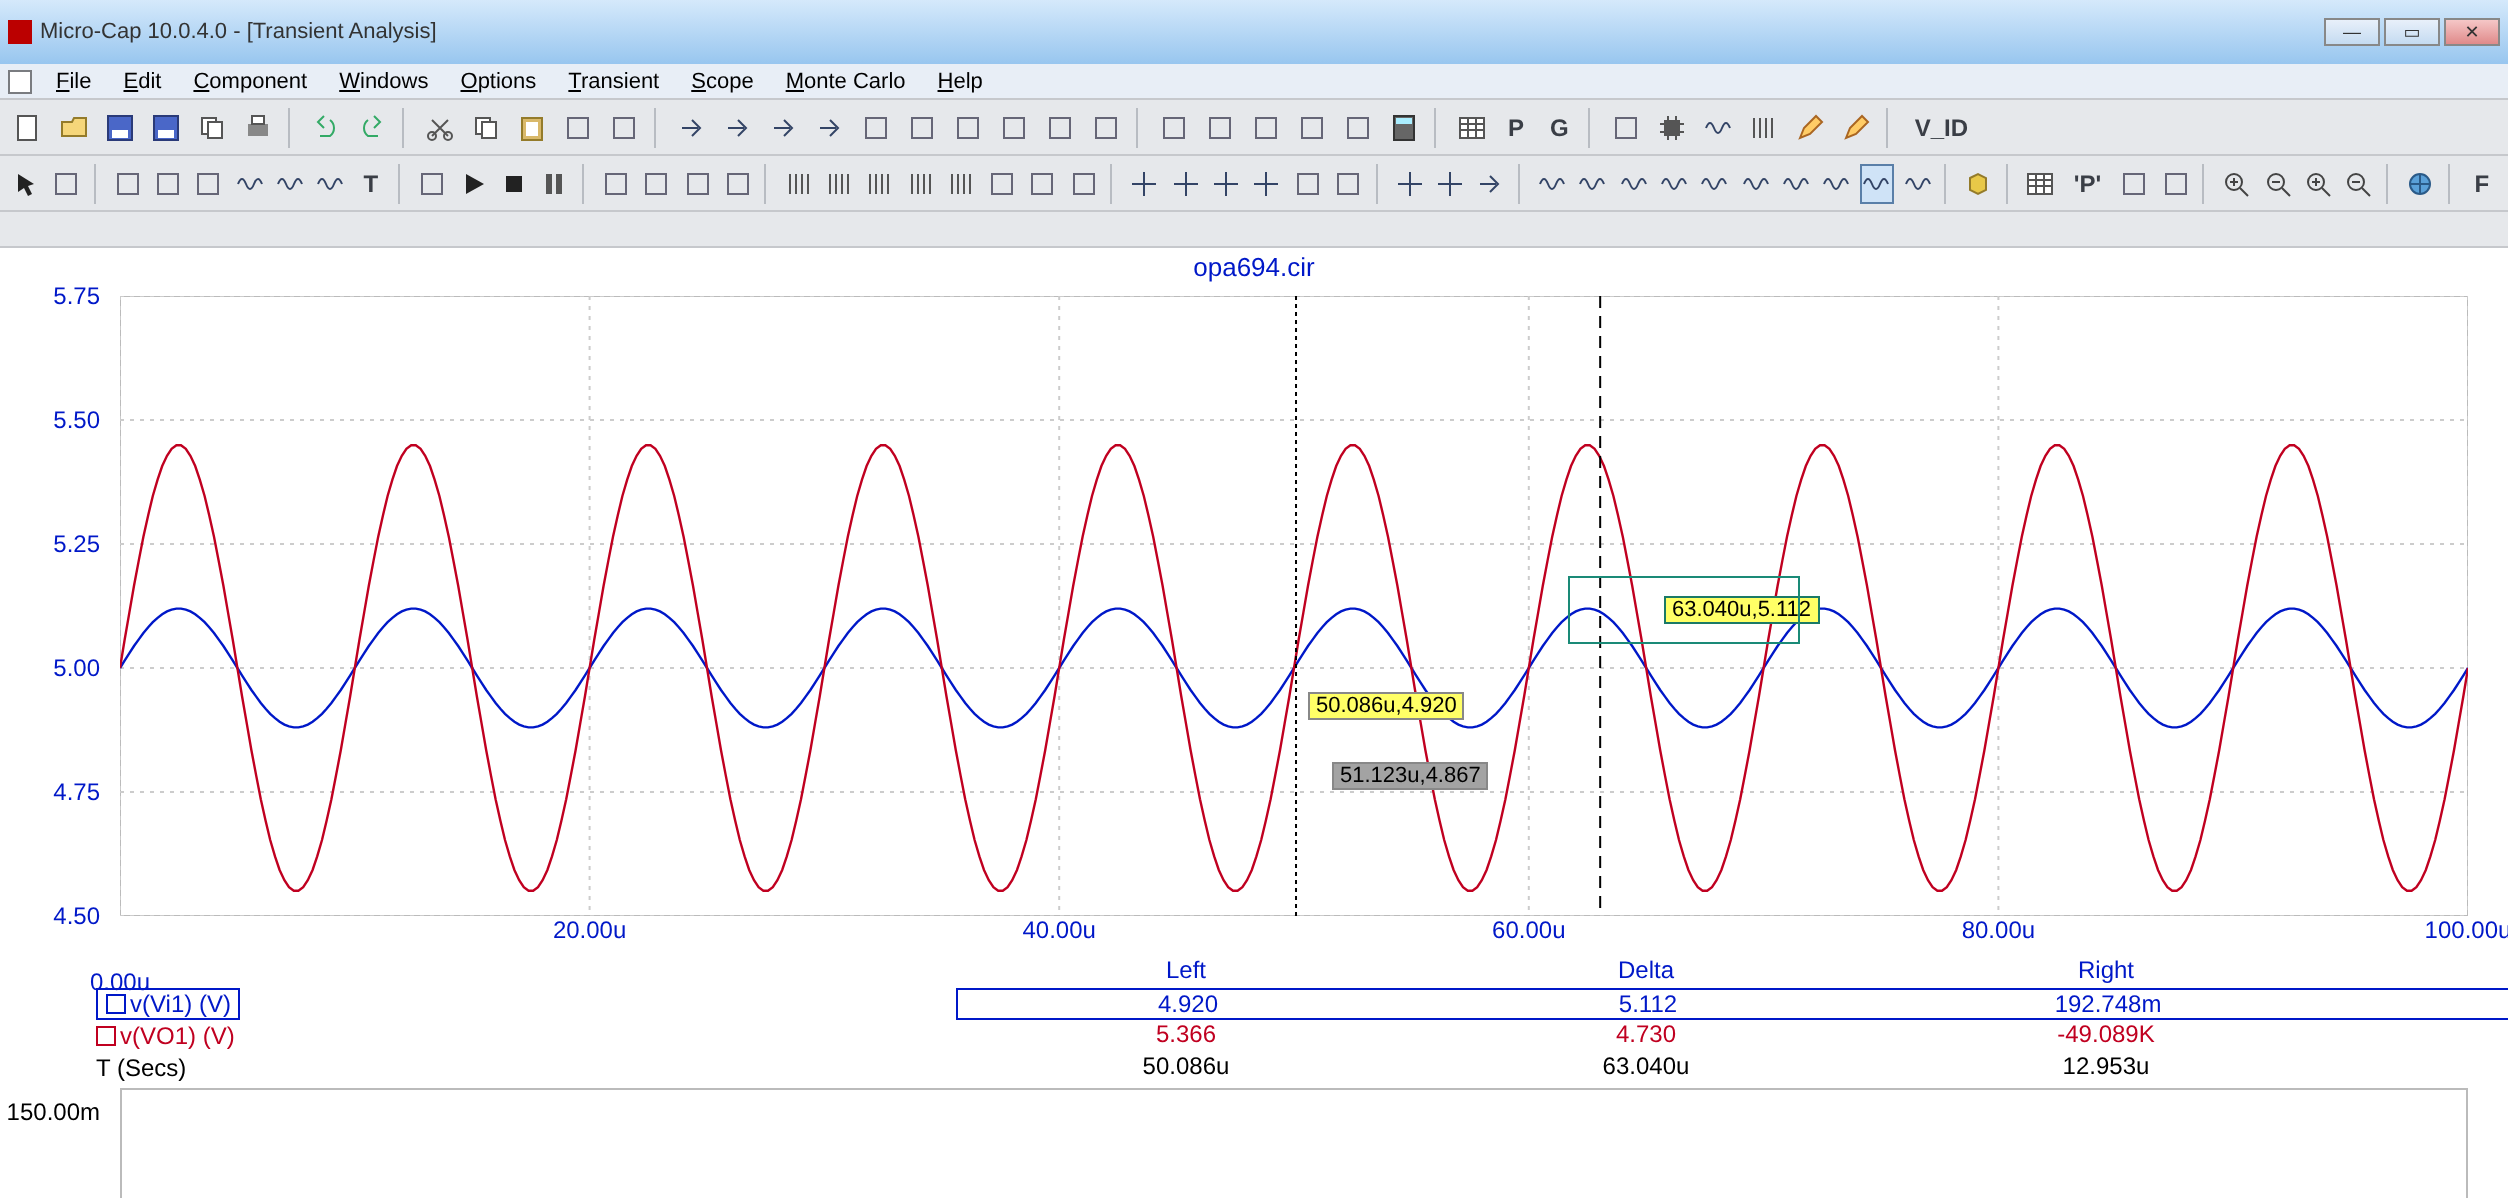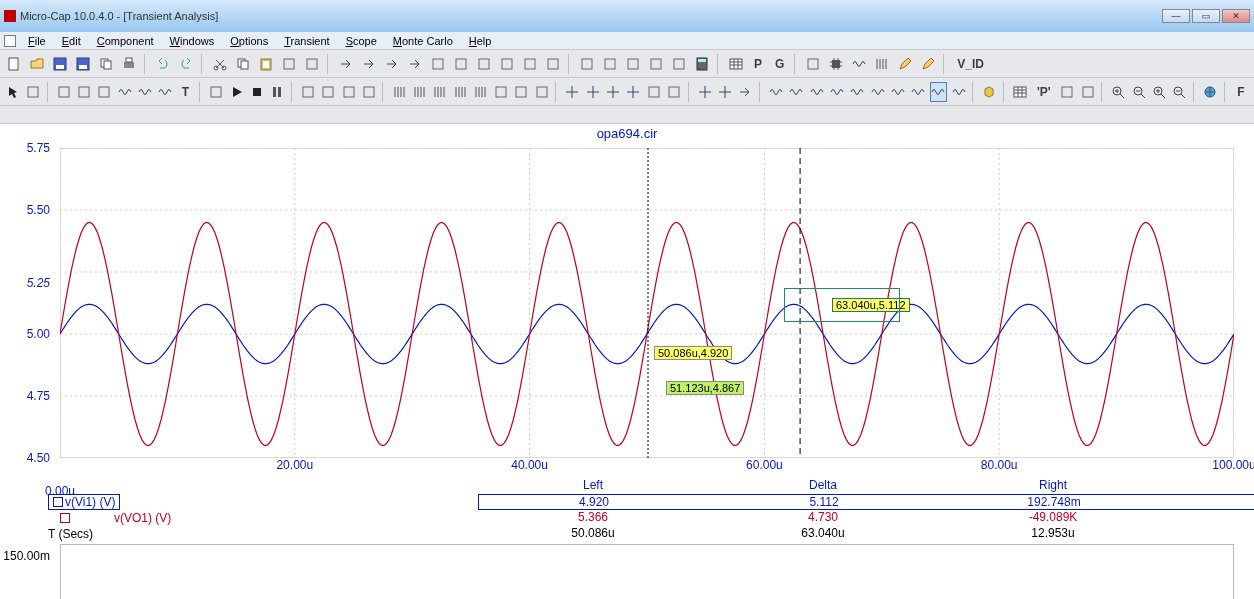--- a/index.html
+++ b/index.html
@@ -24,21 +24,21 @@
 .chart-area { position: relative; background: #fff; height: 517px; }
 .chart-title { text-align: center; color: #0018c8; font-size: 13px; padding-top: 2px; }
 .plot-wrap { position: absolute; left: 60px; top: 24px; right: 20px; height: 310px; }
 .plot-svg { width: 100%; height: 100%; }
 .x-ticks { position: absolute; left: 60px; right: 20px; top: 334px; height: 16px; }
 .x-tick { position: absolute; color: #0018c8; font-size: 12px; transform: translateX(-50%); }
 .y-ticks { position: absolute; left: 0; top: 24px; width: 56px; height: 310px; }
 .y-tick { position: absolute; right: 6px; color: #0018c8; font-size: 12px; transform: translateY(-50%); }
 .cursor-box { position: absolute; background: #ffff66; border: 1px solid #888; padding: 0 3px; font-size: 11px; color: #000; white-space: nowrap; }
 .cursor-box.right { border-color: #1a7a66; }
-.cursor-box.secondary { background: #bef264; }
+.cursor-box.secondary { background: #a3a3a3; }
 .legend-area { position: absolute; left: 48px; top: 354px; right: 20px; }
 .readout-hdr { position: absolute; display:flex; color:#0018c8; font-size:12px; }
 .readout-hdr span { display:inline-block; text-align:center; }
 .legend-item { display:flex; align-items:center; height:16px; }
 .legend-swatch { width:10px; height:10px; border:1px solid; margin-right:2px; }
 .legend-label { font-size:12px; }
 .readout-row { position:absolute; left:430px; display:flex; font-size:12px; }
 .readout-row span { width: 230px; text-align:center; }
 .second-plot { position:absolute; left:60px; right:20px; top:420px; height:170px; border:1px solid #bbb; }
 .y2-tick { position:absolute; right:6px; color:#000000; font-size:12px; transform: translateY(-50%); }
@@ -552,21 +552,21 @@
   </div>
 <div class="third-bar"></div>
 
 <div class="chart-area">
   <div class="chart-title">opa694.cir</div>
 
   <div class="y-ticks" id="yticks">
       <div class="y-tick" style="top: 310px;">4.50</div>
       <div class="y-tick" style="top: 248px;">4.75</div>
       <div class="y-tick" style="top: 186px;">5.00</div>
-      <div class="y-tick" style="top: 135px; font-style: italic;">5.25</div>
+      <div class="y-tick" style="top: 124px;">5.25</div>
       <div class="y-tick" style="top: 62px;">5.50</div>
       <div class="y-tick" style="top: 0px;">5.75</div>
     </div>
   <div class="plot-wrap">
     <svg class="plot-svg" id="plotsvg" viewBox="0 0 1174 310" preserveAspectRatio="none">
         <rect x="0" y="0" width="1174" height="310" fill="none" stroke="#bbb"></rect>
         <line x1="0" y1="310" x2="1174" y2="310" stroke="#ccc" stroke-dasharray="2,3"></line>
         <line x1="0" y1="248" x2="1174" y2="248" stroke="#ccc" stroke-dasharray="2,3"></line>
         <line x1="0" y1="186" x2="1174" y2="186" stroke="#ccc" stroke-dasharray="2,3"></line>
         <line x1="0" y1="124" x2="1174" y2="124" stroke="#ccc" stroke-dasharray="2,3"></line>
@@ -607,21 +607,21 @@
         <div class="legend-item" style="position: absolute; left: 0px; top: 16px; border: 1px solid rgb(0, 24, 200); padding: 0px 4px;">
           <span class="legend-swatch" style="border-color: rgb(0, 24, 200);"></span>
           <span class="legend-label" style="color: rgb(0, 24, 200);">v(Vi1) (V)</span>
         </div>
         <div class="readout-row" style="top: 16px; color: rgb(0, 24, 200); border: 1px solid rgb(0, 24, 200);">
           <span>4.920</span>
           <span>5.112</span>
           <span>192.748m</span>
           <span>14.880K</span>
         </div>
-        <div class="legend-item" style="position: absolute; left: 12px; top: 32px; gap: 42px;">
+        <div class="legend-item" style="position: absolute; left: 0px; top: 32px;">
           <span class="legend-swatch" style="border-color: rgb(192, 0, 32);"></span>
           <span class="legend-label" style="color: rgb(192, 0, 32);">v(VO1) (V)</span>
         </div>
         <div class="readout-row" style="top: 32px; color: rgb(192, 0, 32);">
           <span>5.366</span>
           <span>4.730</span>
           <span>-49.089K</span>
         </div>
         <div class="legend-item" style="position: absolute; left: 0px; top: 48px;">
           <span class="legend-label" style="color: rgb(0, 0, 0);">T (Secs)</span>

